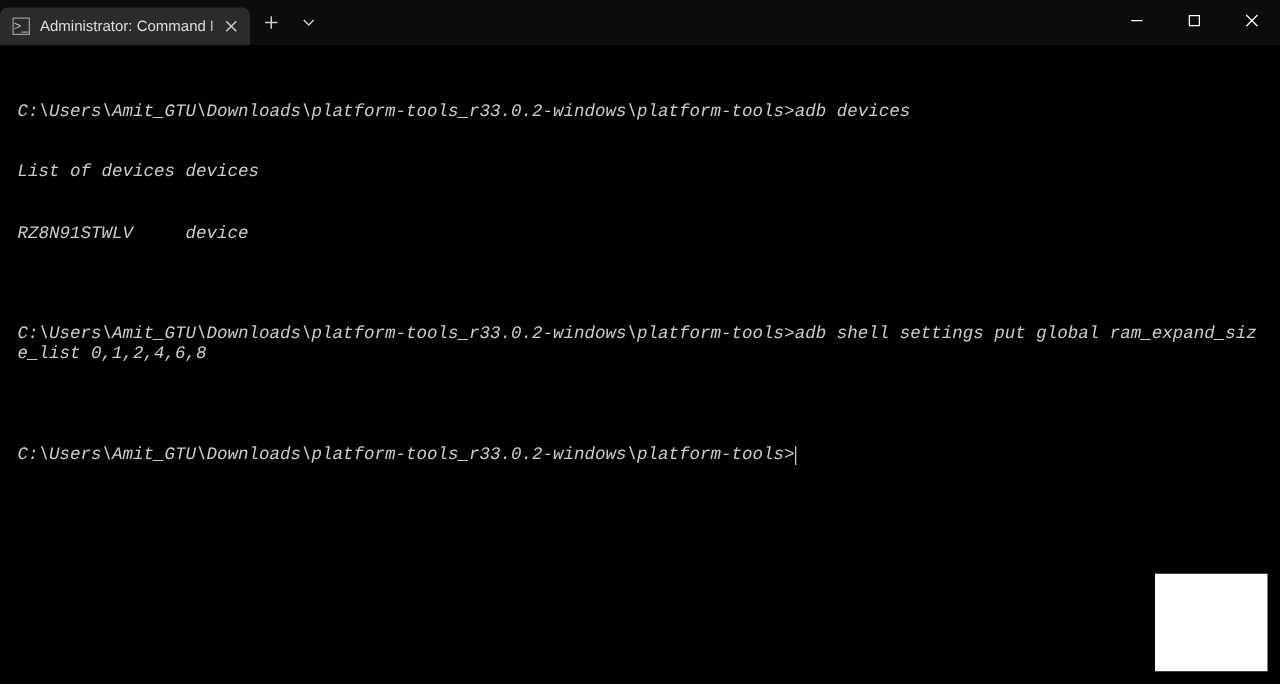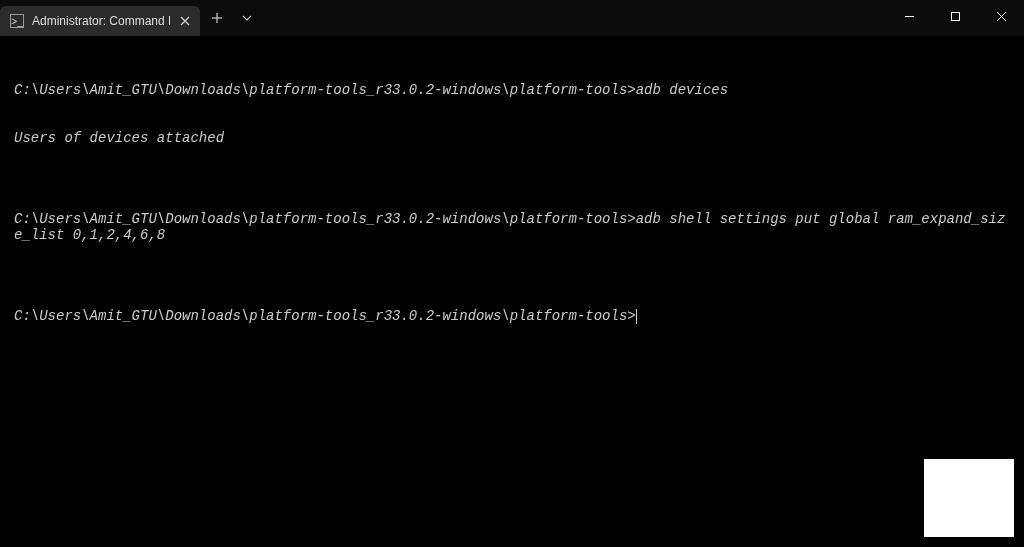--- a/index.html
+++ b/index.html
@@ -170,20 +170,21 @@
       <svg width="11" height="11" viewBox="0 0 11 11">
           <line x1="1" y1="1" x2="10" y2="10" stroke-width="1"></line>
           <line x1="10" y1="1" x2="1" y2="10" stroke-width="1"></line>
         </svg>
     </div>
   </div>
 </div>
 
 <div class="terminal">
   <span class="line"><span>C:\Users\Amit_GTU\Downloads\platform-tools_r33.0.2-windows\platform-tools&gt;</span><span>adb devices</span></span>
-  <span class="line">Users of devices attached</span>
+  <span class="line">List of devices devices</span>
+  <span class="line">RZ8N91STWLV     device</span>
   <span class="line"></span>
   <span class="line"><span>C:\Users\Amit_GTU\Downloads\platform-tools_r33.0.2-windows\platform-tools&gt;</span><span>adb shell settings put global ram_expand_size_list 0,1,2,4,6,8</span></span>
   <span class="line"></span>
   <span class="line"><span>C:\Users\Amit_GTU\Downloads\platform-tools_r33.0.2-windows\platform-tools&gt;</span><span class="cursor"></span></span>
 </div>
 
 <div class="watermark"></div>
 
 </body></html>

